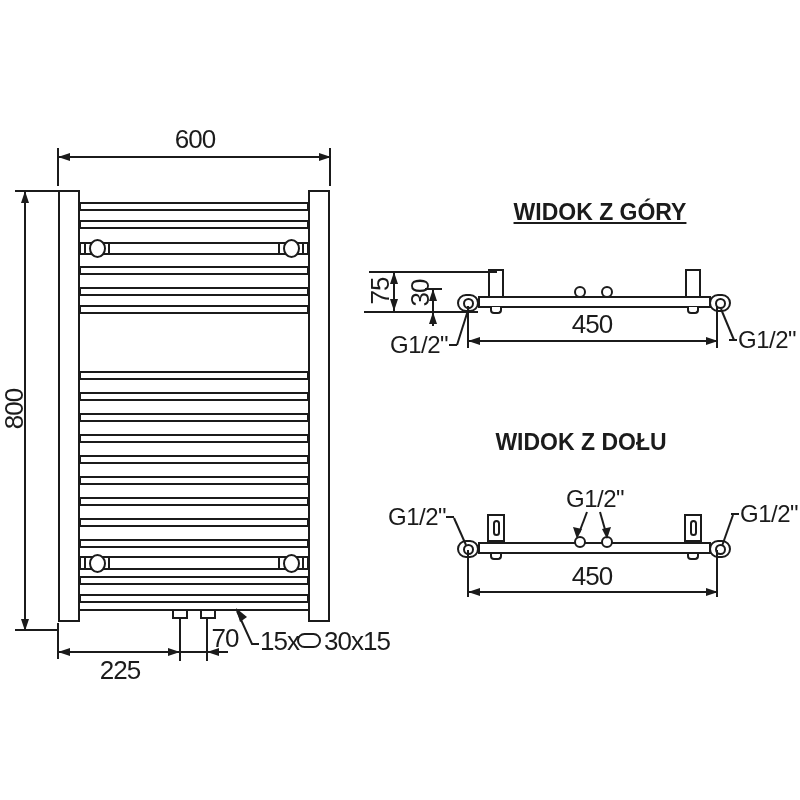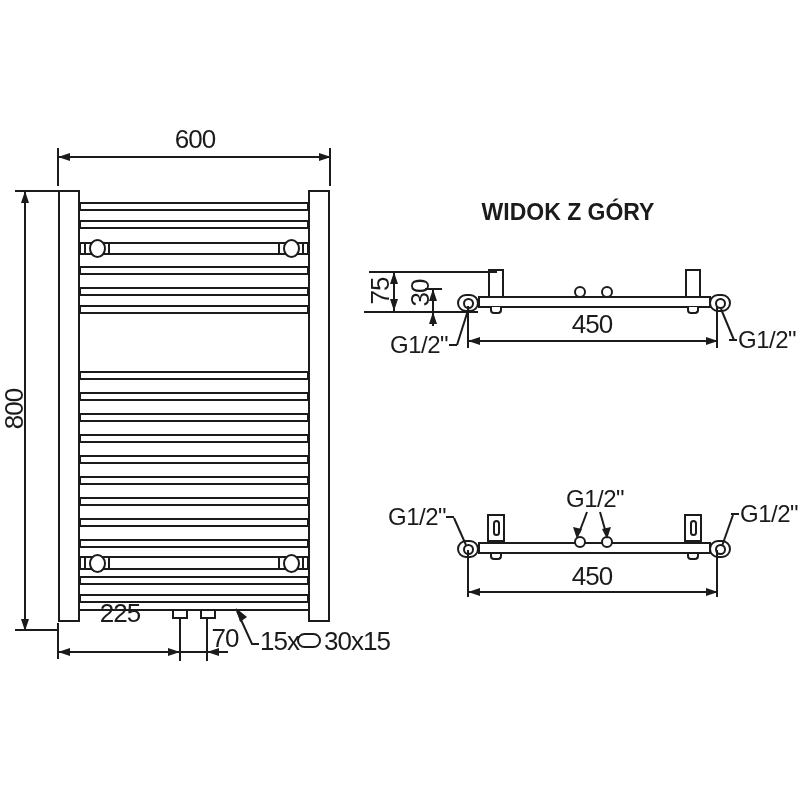--- a/index.html
+++ b/index.html
@@ -85,28 +85,28 @@
   <div class="ln" style="left:24px;top:191px;width:2px;height:440px;"></div>
   <div class="arr arr-u" style="left:21px;top:191px;"></div>
   <div class="arr arr-d" style="left:21px;top:619px;"></div>
   <div class="lbl rot" style="left:-22px;top:396px;width:72px;">800</div>
 
   <div class="ln" style="left:57px;top:623px;width:2px;height:36px;"></div>
   <div class="ln" style="left:58px;top:651px;width:170px;height:2px;"></div>
   <div class="arr arr-l" style="left:58px;top:648px;"></div>
   <div class="arr arr-r" style="left:168px;top:648px;"></div>
   <div class="arr arr-l" style="left:207px;top:648px;"></div>
-  <div class="lbl" style="left:85px;top:600px;width:70px;">225</div>
+  <div class="lbl" style="left:85px;top:657px;width:70px;">225</div>
   <div class="lbl" style="left:204px;top:625px;width:42px;">70</div>
 
   <div class="lbl" style="left:260px;top:628px;text-align:left;">15x</div>
   <div class="oval" style="left:297px;top:633px;width:24px;height:15px;"></div>
   <div class="lbl" style="left:324px;top:628px;text-align:right;">30x15</div>
 
-  <div class="title" style="left:468px;top:201px;width:200px;">WIDOK Z GÓRY</div>
+  <div class="title" style="left:500px;top:201px;width:200px;text-decoration:underline;">WIDOK Z GÓRY</div>
 
   <div class="box" style="left:488px;top:269px;width:16px;height:29px;"></div>
   <div class="box" style="left:685px;top:269px;width:16px;height:29px;"></div>
   <div class="box" style="left:478px;top:296px;width:233px;height:12px;"></div>
   <div class="box" style="left:457px;top:294px;width:22px;height:18px;border-radius:9px;"></div>
   <div class="box" style="left:709px;top:294px;width:22px;height:18px;border-radius:9px;"></div>
   <div class="circ" style="left:463px;top:298px;width:11px;height:11px;"></div>
   <div class="circ" style="left:715px;top:298px;width:11px;height:11px;"></div>
   <div class="foot" style="left:490px;top:307px;width:12px;height:7px;"></div>
   <div class="foot" style="left:687px;top:307px;width:12px;height:7px;"></div>
@@ -132,20 +132,21 @@
   <div class="lbl-sm" style="left:738px;top:328px;">G1/2"</div>
   <div class="ln" style="left:729px;top:339px;width:8px;height:2px;"></div>
 
   <div class="ln" style="left:467px;top:306px;width:2px;height:42px;"></div>
   <div class="ln" style="left:716px;top:306px;width:2px;height:42px;"></div>
   <div class="ln" style="left:468px;top:340px;width:250px;height:2px;"></div>
   <div class="arr arr-l" style="left:468px;top:337px;"></div>
   <div class="arr arr-r" style="left:706px;top:337px;"></div>
   <div class="lbl" style="left:557px;top:311px;width:70px;">450</div>
 
+  <div class="title" style="left:481px;top:431px;width:200px;">WIDOK Z DOŁU</div>
 
   <div class="lbl-sm" style="left:564px;top:487px;width:62px;text-align:center;">G1/2"</div>
 
   <div class="box" style="left:487px;top:514px;width:18px;height:28px;"></div>
   <div class="slot" style="left:493px;top:520px;width:7px;height:16px;"></div>
   <div class="box" style="left:684px;top:514px;width:18px;height:28px;"></div>
   <div class="slot" style="left:690px;top:520px;width:7px;height:16px;"></div>
 
   <div class="box" style="left:478px;top:542px;width:233px;height:12px;"></div>
   <div class="box" style="left:457px;top:540px;width:22px;height:18px;border-radius:9px;"></div>

